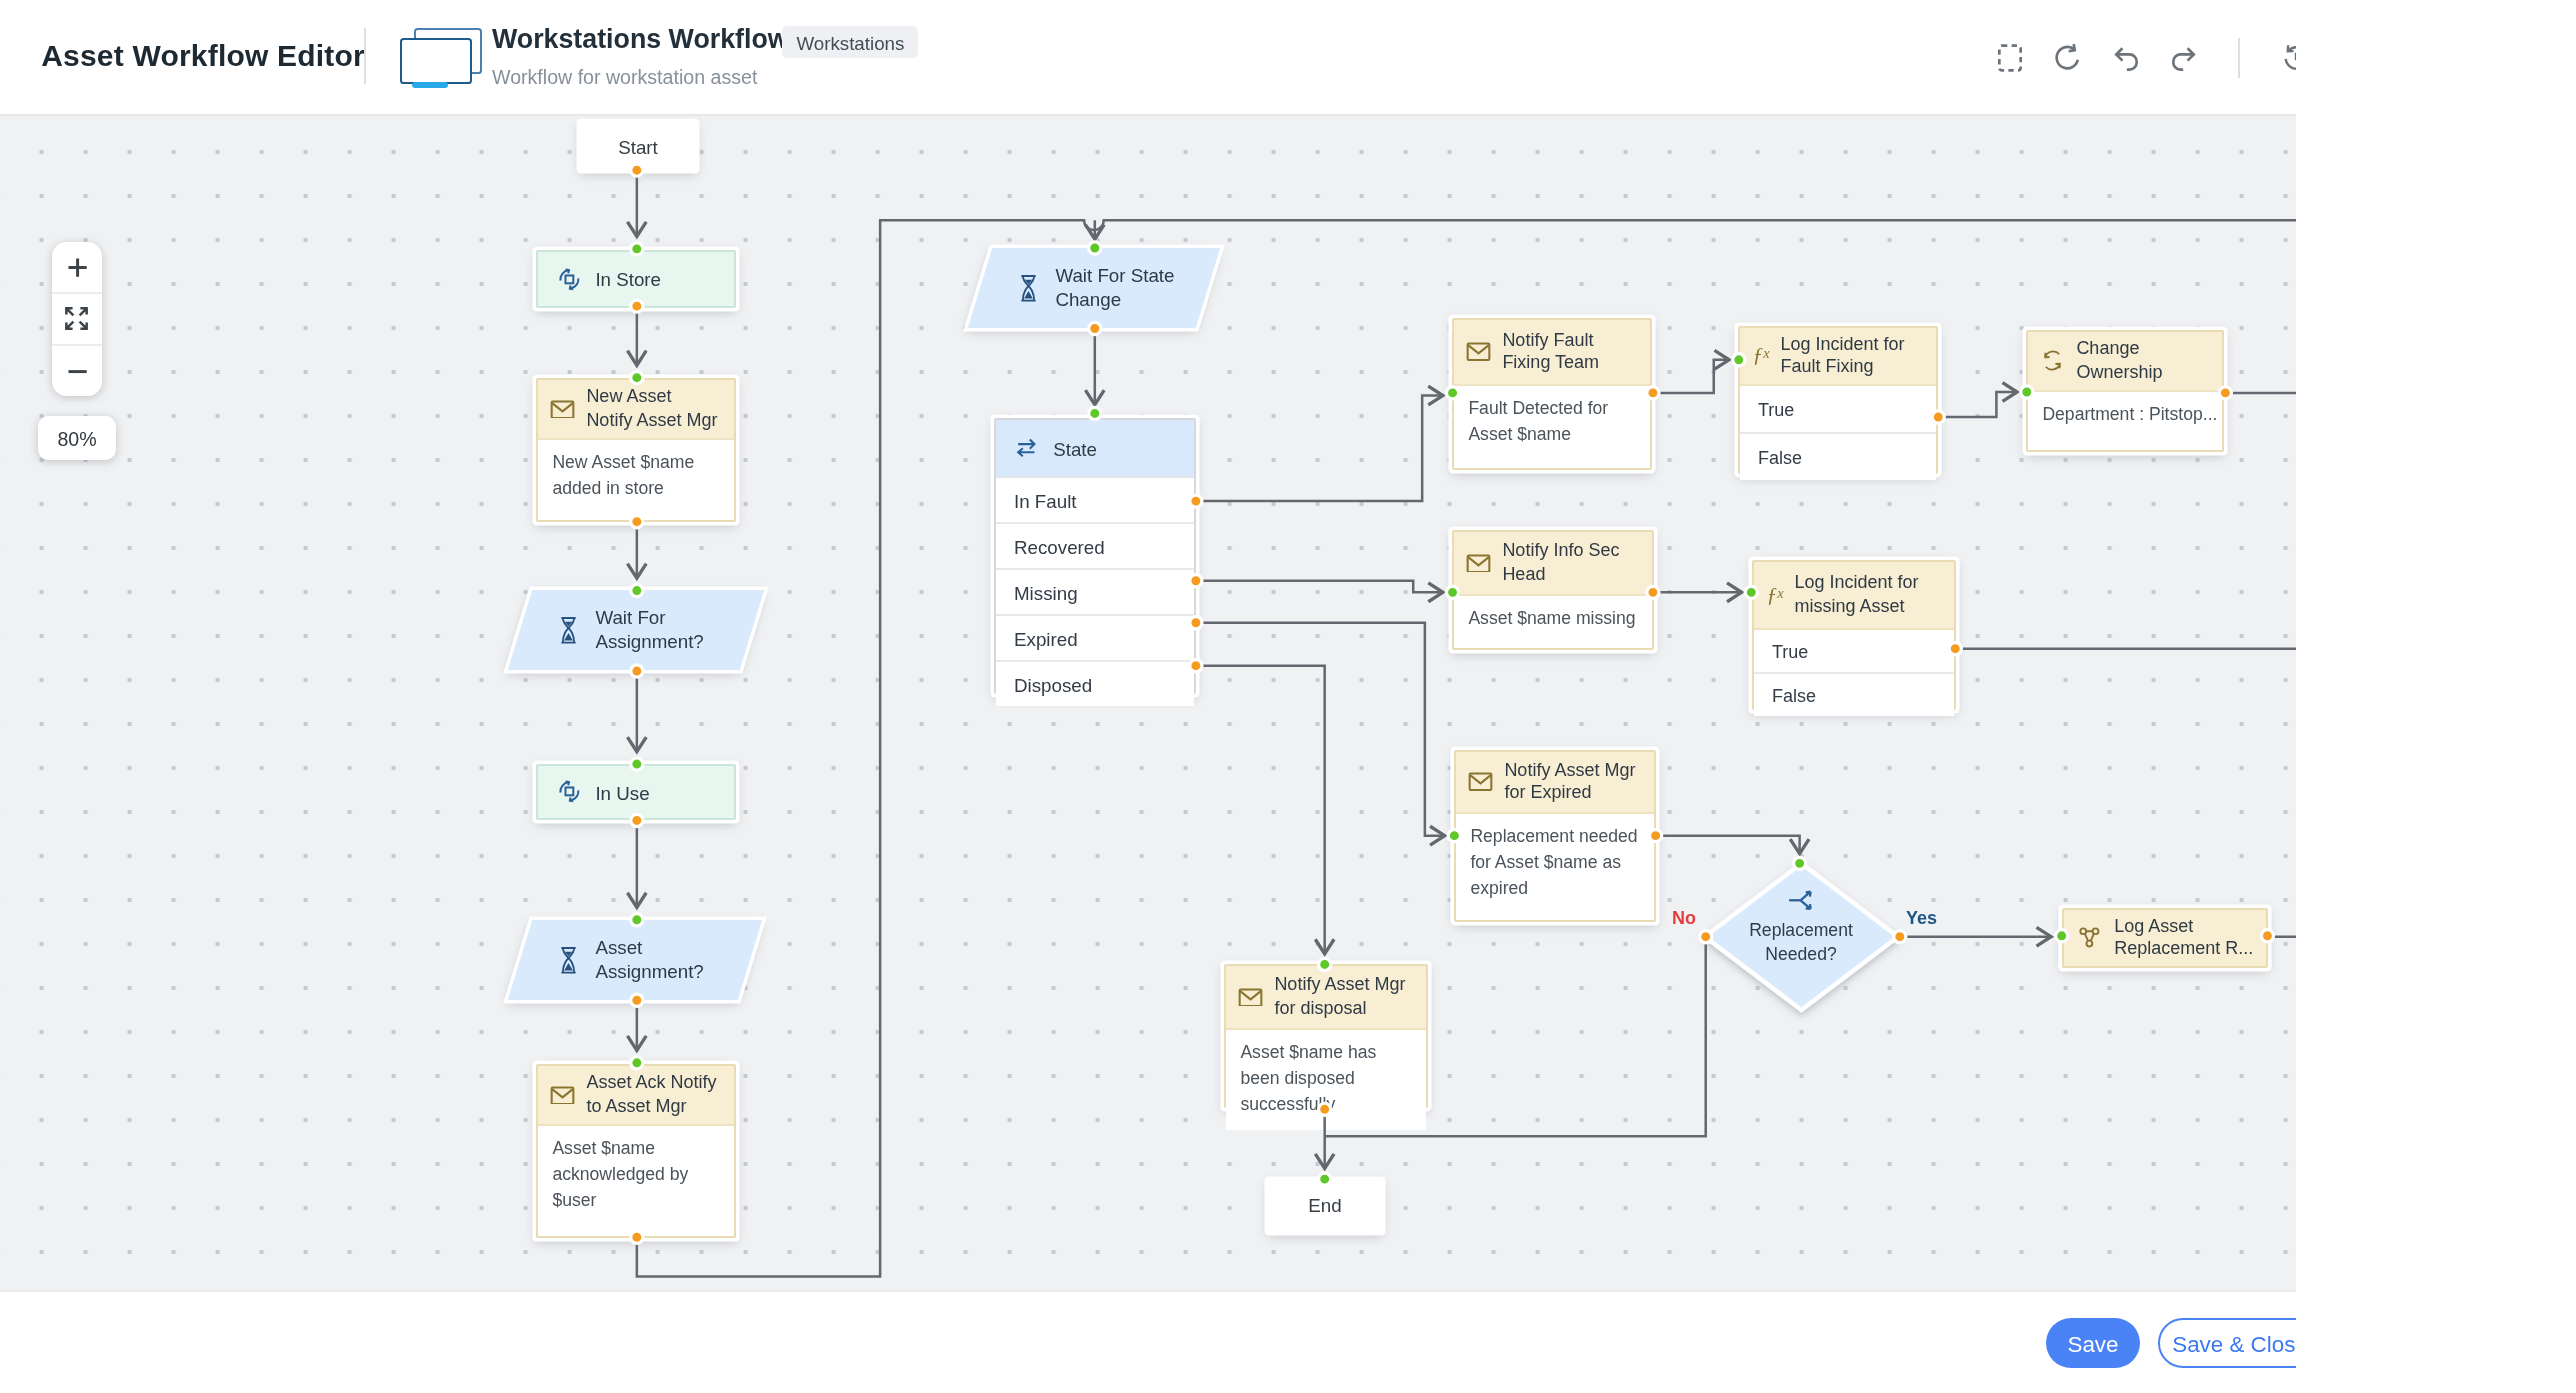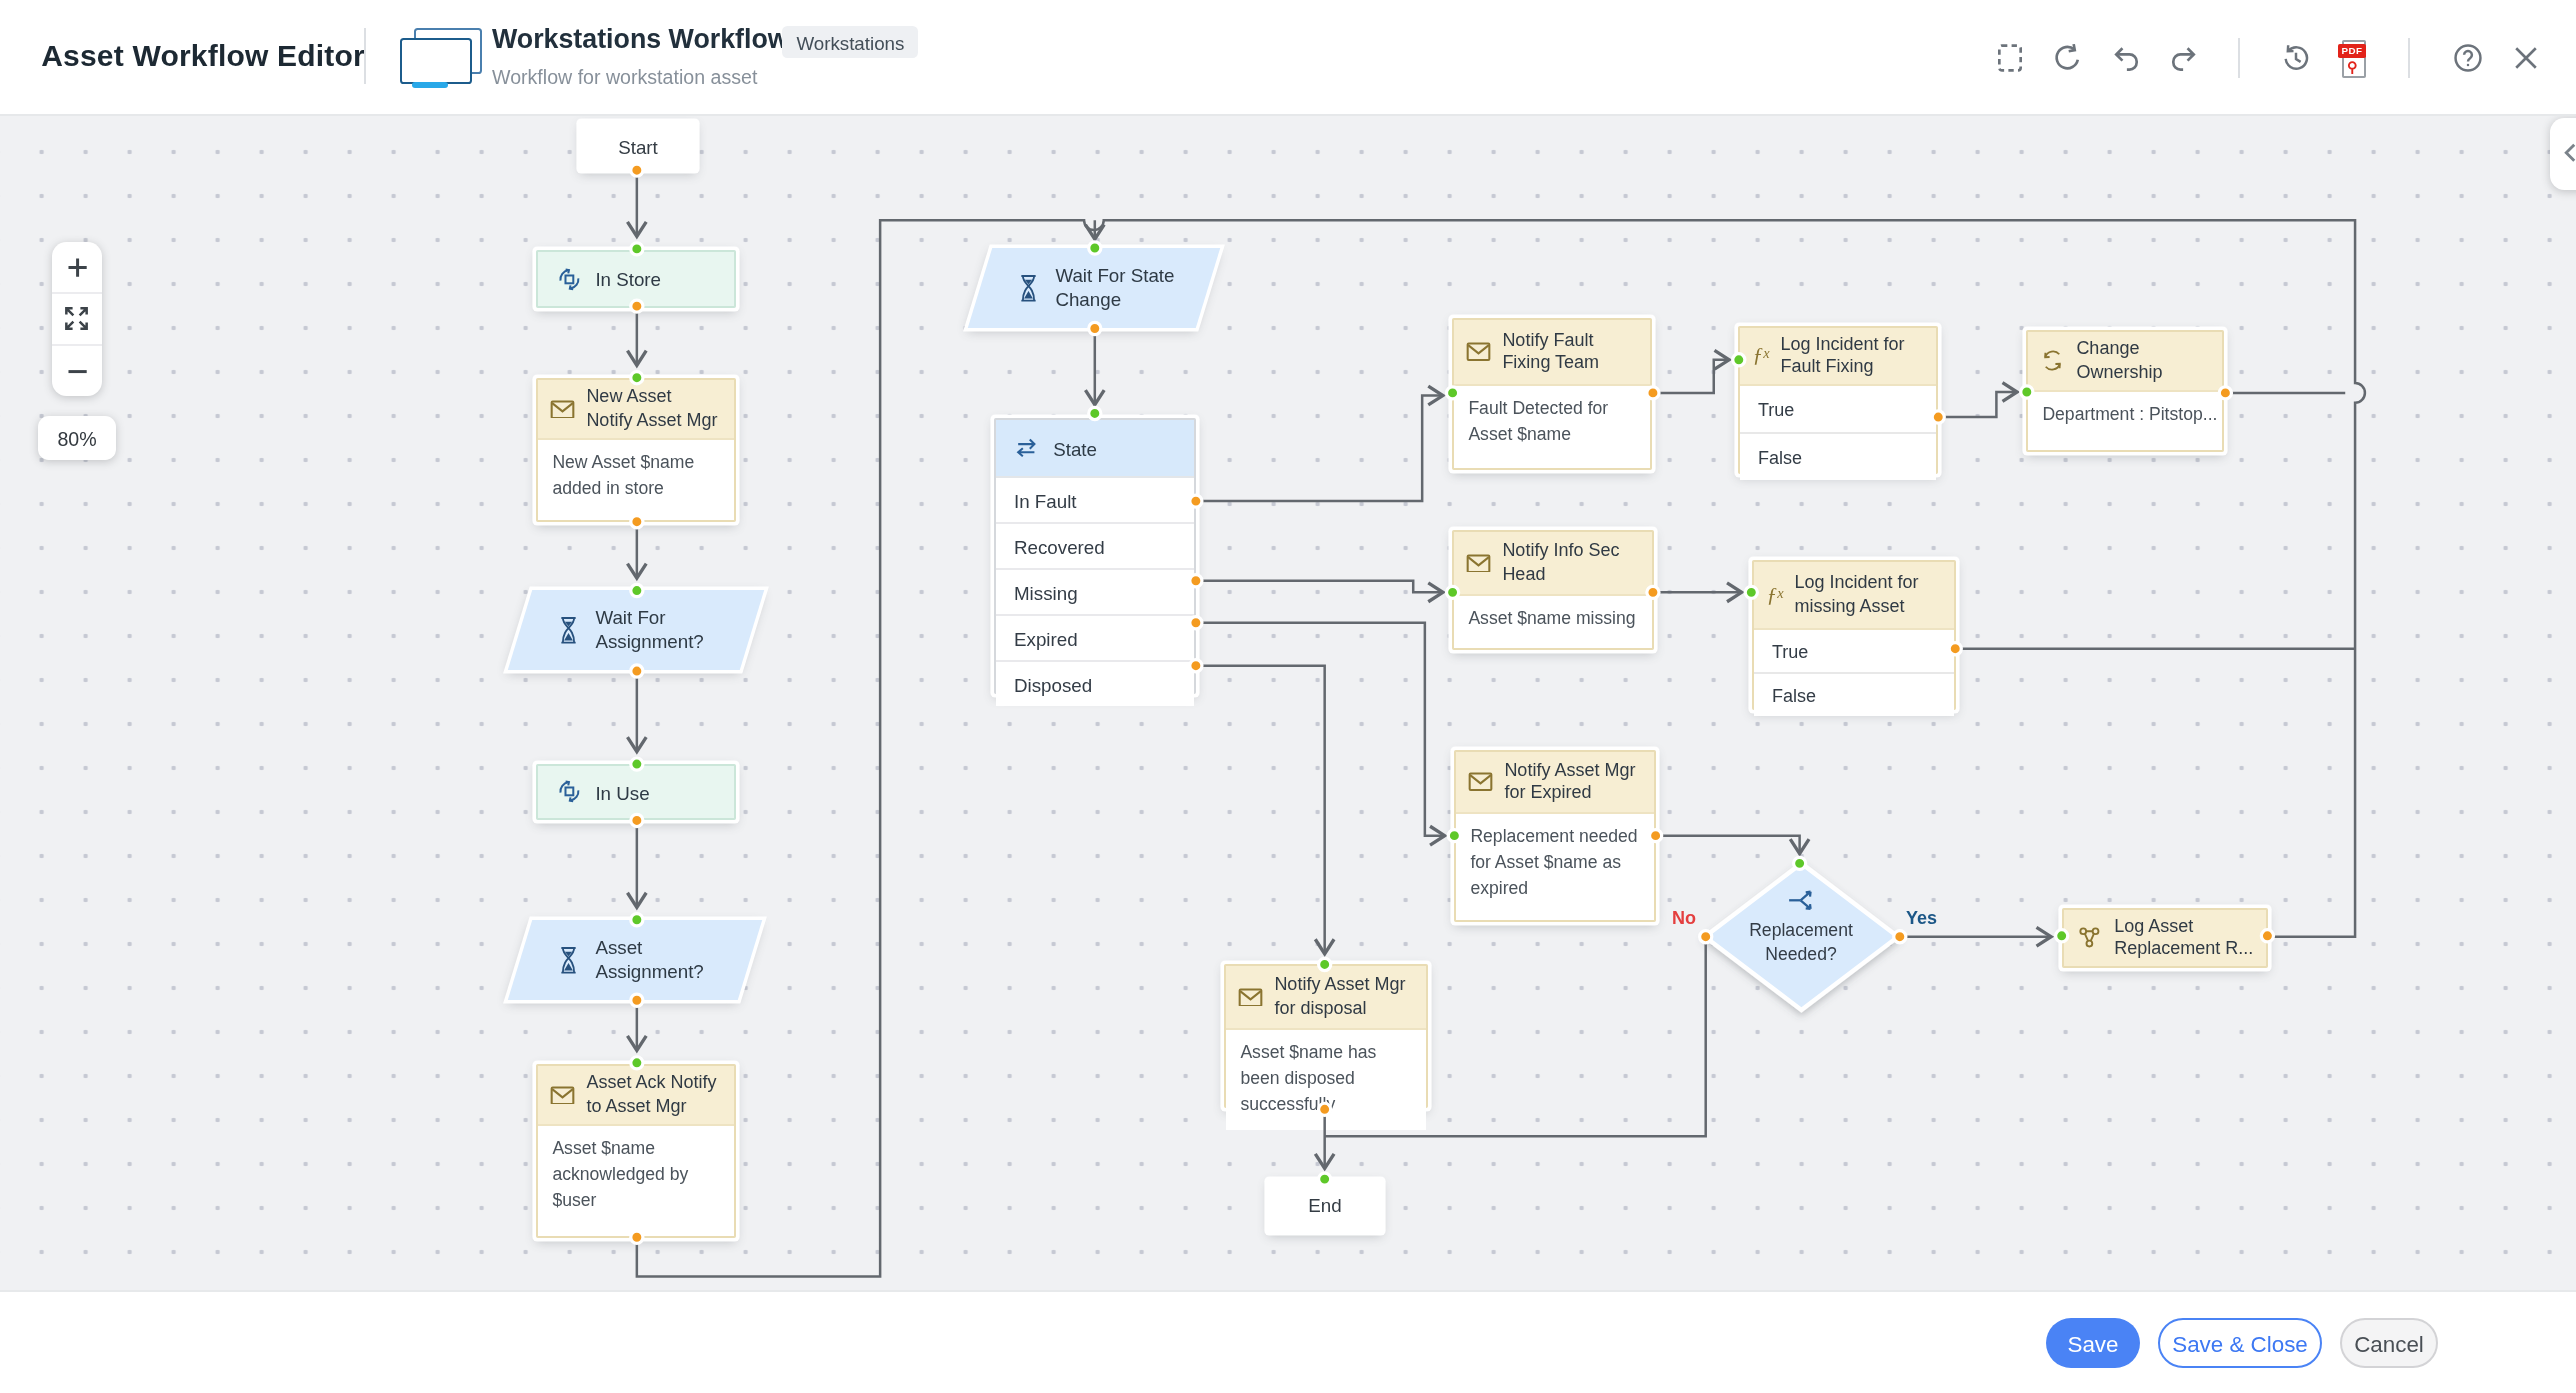--- a/index.html
+++ b/index.html
@@ -1,16 +1,16 @@
 <!DOCTYPE html>
 <html style="font-size:14.3px"><head>
 <meta charset="utf-8">
 <style>
   html,body{margin:0;padding:0;background:#fff;}
-  .stage{position:relative;width:2576px;height:1394px;overflow:hidden;}
+  .stage{position:relative;width:2296px;height:1394px;overflow:hidden;}
   .app{position:absolute;left:0;top:0;width:1288px;height:697px;
        transform:scale(2);transform-origin:0 0;
        font-family:"Liberation Sans",sans-serif;color:#333;background:#fff;}
 
   
   .hdr{position:absolute;left:0;top:0;width:1288px;height:57px;background:#fff;
        border-bottom:0.9px solid #e6e8ea;z-index:20;}
   .hdr-title{position:absolute;left:20.6px;top:19px;font-size:15px;font-weight:600;color:#1d2933;letter-spacing:0.1px;}
   .hdr-div{position:absolute;left:182px;top:14.3px;width:0.9px;height:28px;background:#dcdfe3;}
   .ws-icon{position:absolute;left:200px;top:14.3px;width:39px;height:30px;}

